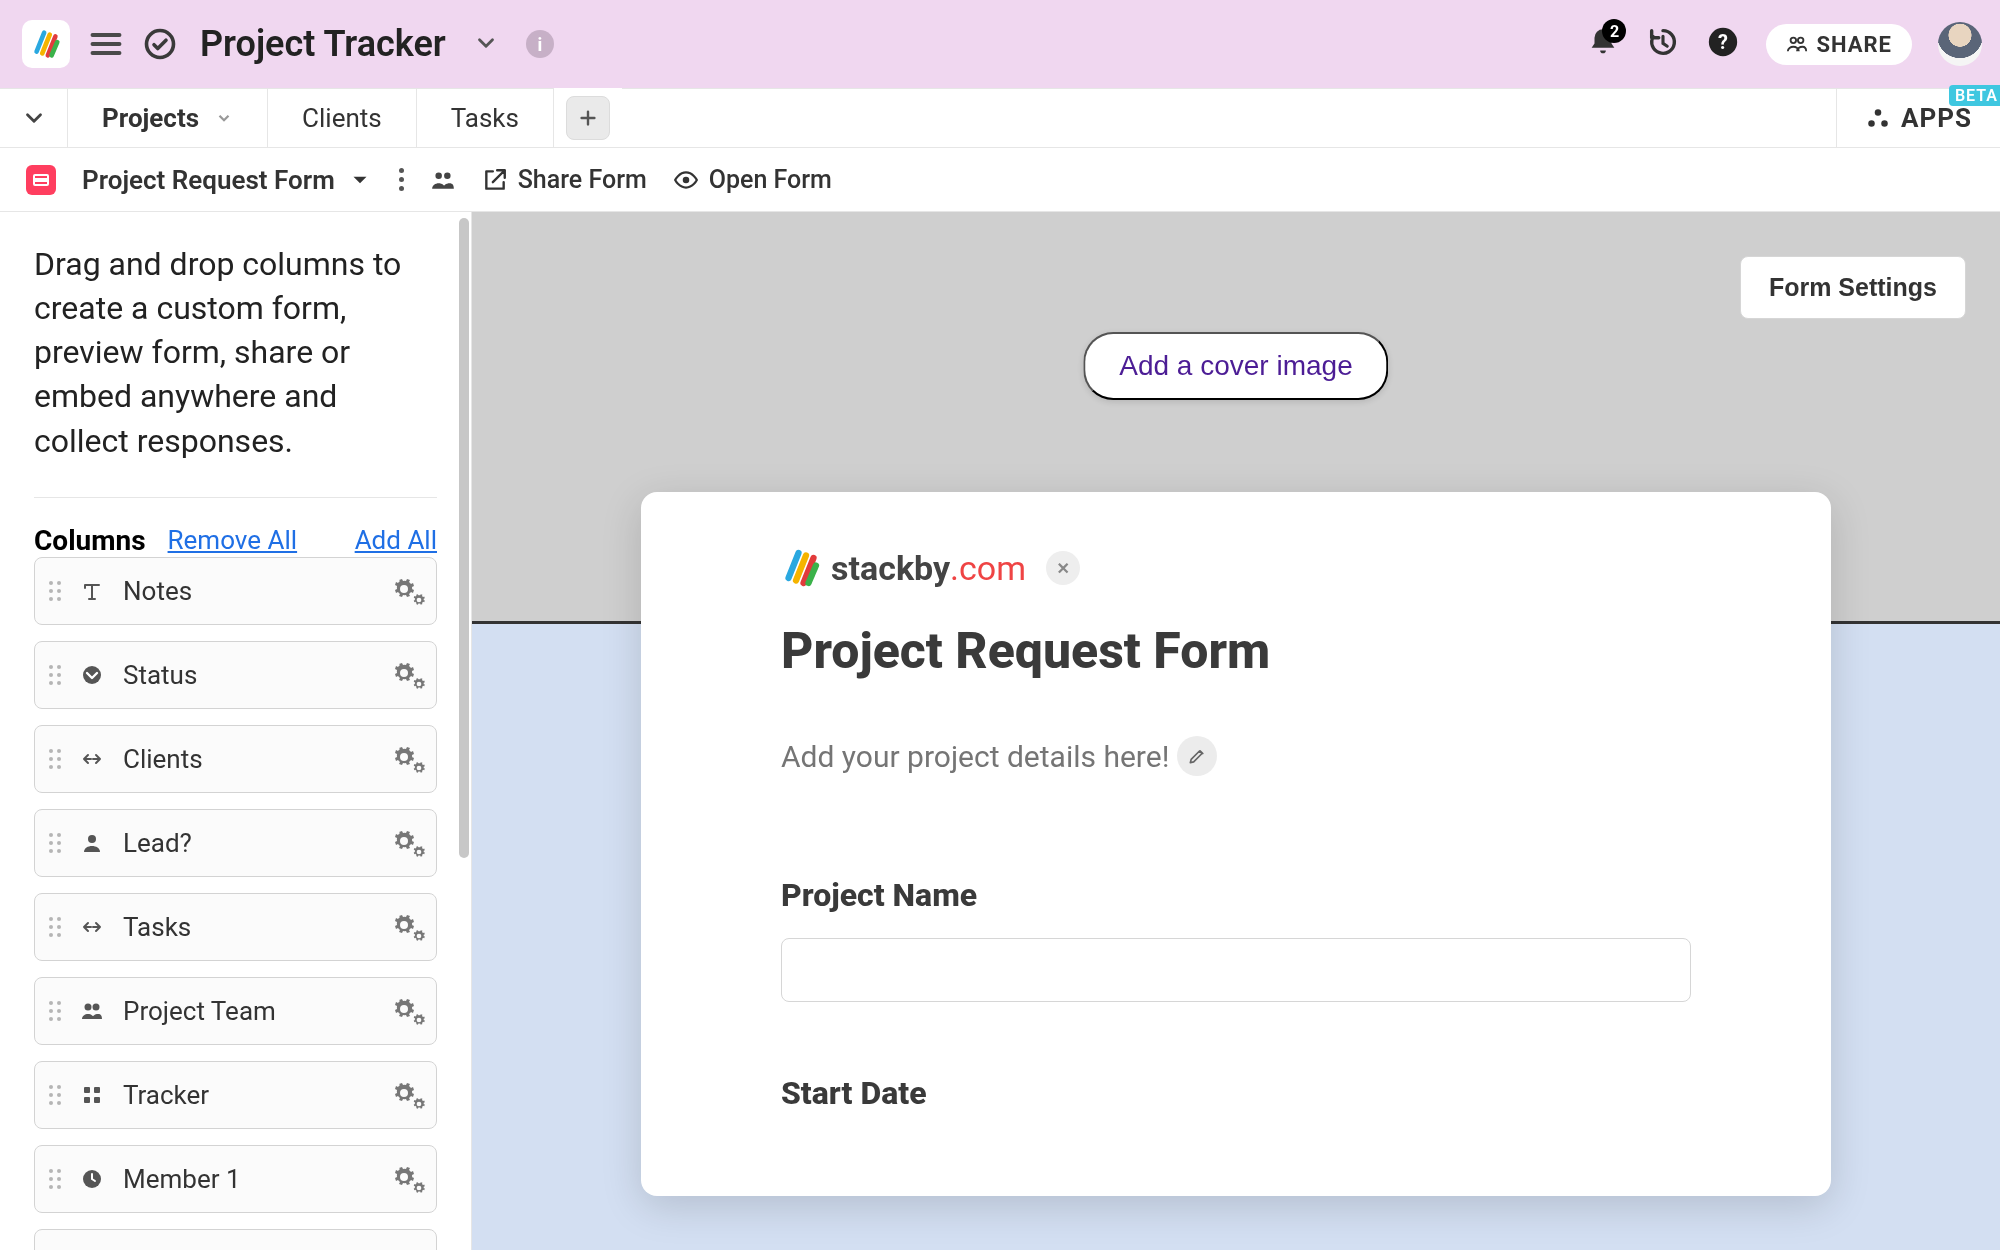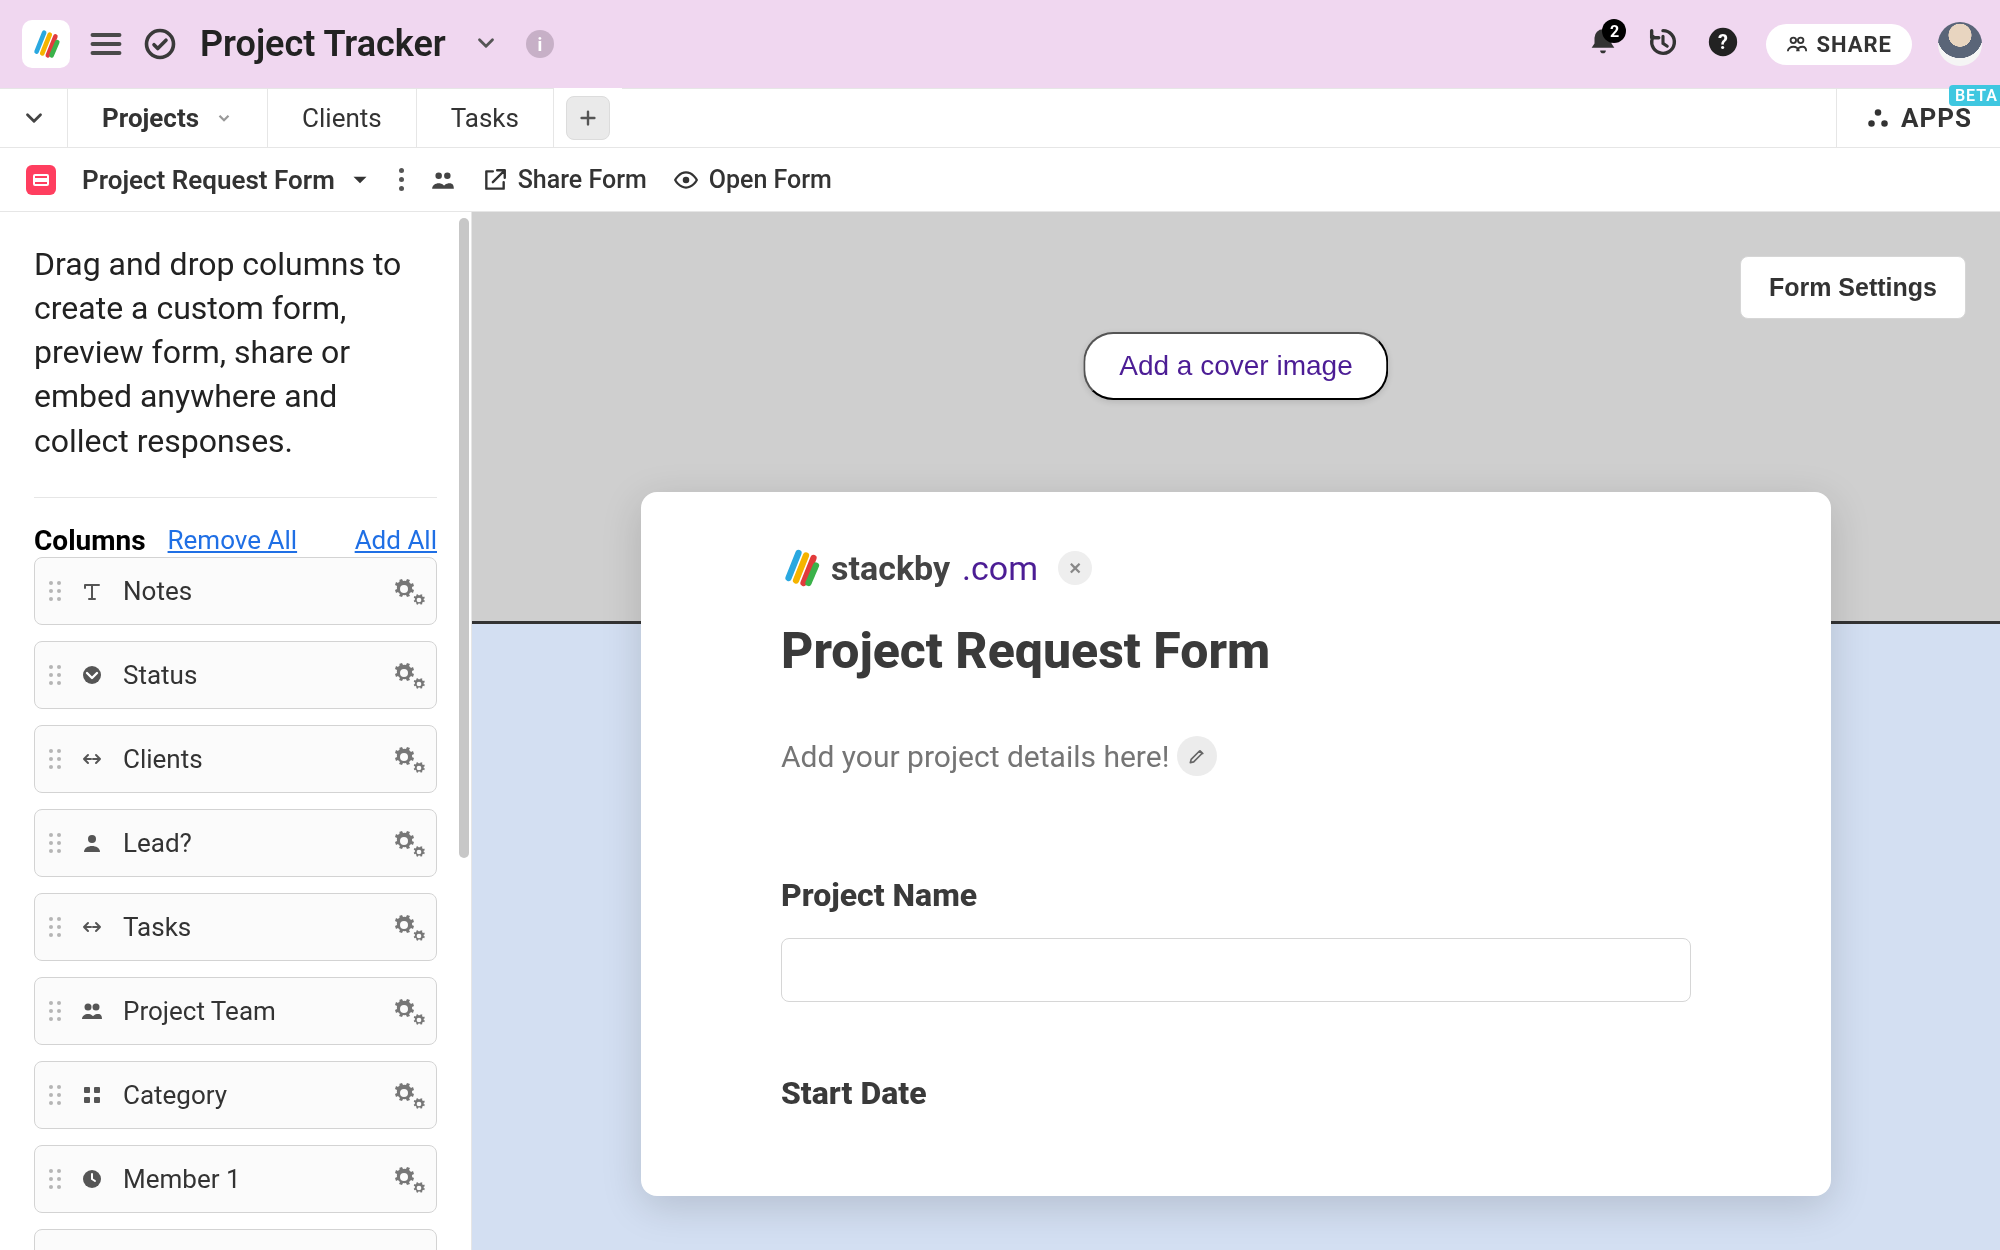--- a/index.html
+++ b/index.html
@@ -175,21 +175,21 @@
   .form-card {
     position:absolute; top:280px; left:50%; transform:translateX(-50%);
     width:1190px; background:#fff; border-radius:16px;
     box-shadow:0 10px 40px rgba(0,0,0,0.15);
     padding:56px 140px 60px 140px;
   }
   .form-logo-row { display:flex; align-items:center; gap:20px; margin-bottom:34px;}
   .stackby-word { display:flex; align-items:center; gap:10px; }
   .stackby-word .stackby-logo { width:40px; height:40px; }
   .stackby-word .w { font-size:34px; font-weight:700; color:#444; }
-  .stackby-word .w .thin { font-weight:400; color:#4c1d95;margin-left:12px; }
+  .stackby-word .w .thin { font-weight:400; color:#ef4444; }
   .close-logo {
     width:34px; height:34px; border-radius:50%; background:#eee; color:#888;
     display:flex; align-items:center; justify-content:center; font-weight:700;
   }
   .form-title { font-size:50px; font-weight:800; color:#3a3a3a; margin-bottom:56px;}
   .form-desc-row { display:flex; align-items:center; gap:8px; margin-bottom:100px;}
   .form-desc { font-size:30px; color:#757575; }
   .edit-pill {
     width:40px; height:40px; border-radius:50%; background:#ececec;
     display:flex; align-items:center; justify-content:center; color:#666;
@@ -484,21 +484,21 @@
             <span></span>
           </div>
           <div class="type-ic">
             <svg viewBox="0 0 24 24">
               <rect x="4" y="4" width="6" height="6" rx="1" fill="currentColor"></rect>
               <rect x="14" y="4" width="6" height="6" rx="1" fill="currentColor"></rect>
               <rect x="4" y="14" width="6" height="6" rx="1" fill="currentColor"></rect>
               <rect x="14" y="14" width="6" height="6" rx="1" fill="currentColor"></rect>
             </svg>
           </div>
-          <div class="name">Category</div>
+          <div class="name">Tracker</div>
           <div class="gears"><svg viewBox="0 0 24 24">
               <path d="M12 8a4 4 0 1 0 0 8 4 4 0 0 0 0-8zm8 4l2 1-1 3-2-1a8 8 0 0 1-2 2l1 2-3 1-1-2a8 8 0 0 1-3 0l-1 2-3-1 1-2a8 8 0 0 1-2-2l-2 1-1-3 2-1a8 8 0 0 1 0-3l-2-1 1-3 2 1a8 8 0 0 1 2-2L7 3l3-1 1 2a8 8 0 0 1 3 0l1-2 3 1-1 2a8 8 0 0 1 2 2l2-1 1 3-2 1a8 8 0 0 1 0 3z" fill="currentColor"></path>
             </svg><span class="mini"><svg viewBox="0 0 24 24">
                 <path d="M12 8a4 4 0 1 0 0 8 4 4 0 0 0 0-8zm8 4l2 1-1 3-2-1a8 8 0 0 1-2 2l1 2-3 1-1-2a8 8 0 0 1-3 0l-1 2-3-1 1-2a8 8 0 0 1-2-2l-2 1-1-3 2-1a8 8 0 0 1 0-3l-2-1 1-3 2 1a8 8 0 0 1 2-2L7 3l3-1 1 2a8 8 0 0 1 3 0l1-2 3 1-1 2a8 8 0 0 1 2 2l2-1 1 3-2 1a8 8 0 0 1 0 3z" fill="currentColor"></path>
               </svg></span></div>
         </div>
         <div class="col-item">
           <div class="drag-dots">
             <span></span>
             <span></span>

